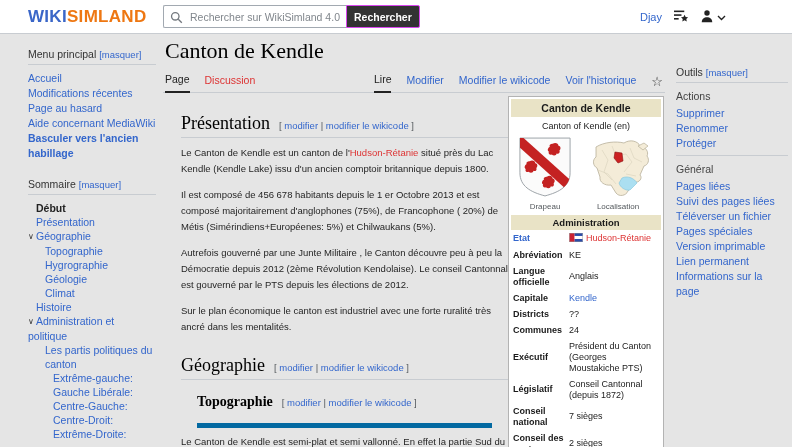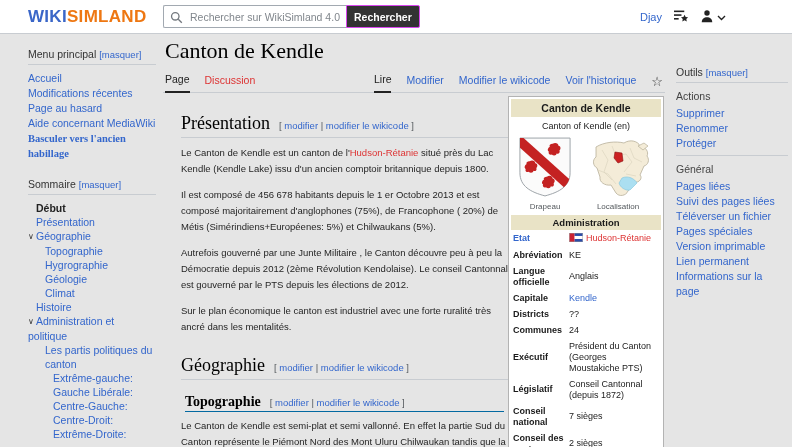--- a/index.html
+++ b/index.html
@@ -22,21 +22,21 @@
   .personal{position:absolute;right:66px;top:9px;display:flex;align-items:center;gap:11px;font-size:11px;}
   .personal a{color:#36c;}
   .usermenu{display:flex;align-items:center;gap:3px;cursor:pointer;}
 
   
   .lsb{position:absolute;left:28px;top:48px;width:128px;font-size:10.5px;}
   .sb-head{color:#333;}
   .sb-toggle{color:#36c;font-size:9.5px;}
   .sb-div{border-bottom:1px solid #c8ccd1;margin:4px 0 6px;}
   .sb-link{display:block;color:#36c;line-height:15px;}
-  .sb-bold{font-weight:bold;font-family:Liberation Serif, serif;}
+  .sb-bold{font-weight:bold;}
   .toc{margin-top:17px;}
   .toc-item{display:block;color:#36c;line-height:14px;}
   .toc-start{color:#222;font-weight:bold;}
   .lvl0{padding-left:8px;}
   .lvl1{padding-left:17px;}
   .lvl2{padding-left:25px;}
   .toc-chevrow{padding-left:0;}
   .toc-chev{display:inline-block;width:8px;color:#333;font-size:8px;vertical-align:1px;}
 
   
@@ -47,21 +47,21 @@
   .tab{padding-bottom:6px;color:#36c;}
   .tab.active{color:#222;border-bottom:2px solid #222;margin-bottom:-1px;}
   .tab.newpage{color:#d33;}
   .tabs-right{margin-left:auto;display:flex;gap:15px;align-items:flex-end;}
   .tab-star{font-size:13px;color:#333;padding-bottom:3px;cursor:pointer;}
 
   .content{width:327px;padding-left:18px;}
   .sec2{font-family:"Liberation Serif","DejaVu Serif",serif;font-size:18px;font-weight:normal;color:#000;
         border-bottom:1px solid #c8ccd1;margin:20px 0 7px;padding-bottom:3px;}
   .sec3{font-family:"Liberation Serif","DejaVu Serif",serif;font-size:14px;font-weight:bold;color:#000;
-        border-bottom:1px solid #0369a1;margin:14px 4px 6px;padding-bottom:1px;}
+        border-bottom:5px solid #0369a1;margin:14px 16px 6px;padding-bottom:13px;}
   .editsection{font-family:"Liberation Sans",sans-serif;font-size:9.5px;font-weight:normal;color:#54595d;margin-left:9px;}
   .editsection a{color:#36c;}
   .content p{font-size:9.5px;line-height:16px;margin:0 0 10px;color:#252525;}
   .redlink{color:#d33;}
   .bluelink{color:#36c;}
 
   
   .infobox{position:absolute;left:508px;top:96px;width:156px;border:1px solid #b3b3b3;background:#fff;
            font-size:9px;padding:2px;box-sizing:border-box;}
   .ib-header{background:#e9e3c6;text-align:center;font-weight:bold;font-size:10.5px;padding:3px 2px;color:#1a1a1a;}

